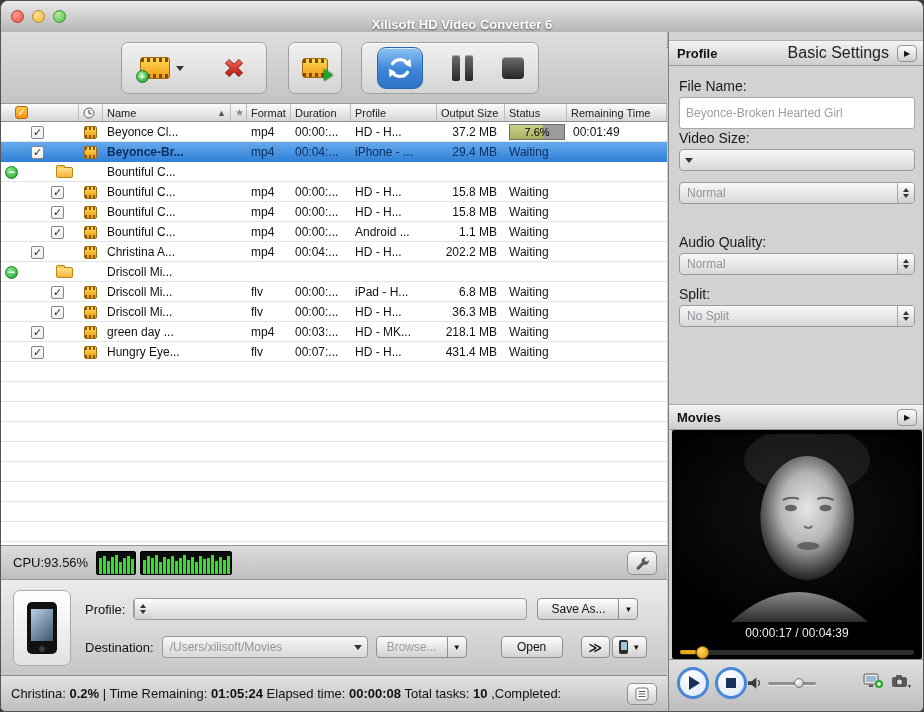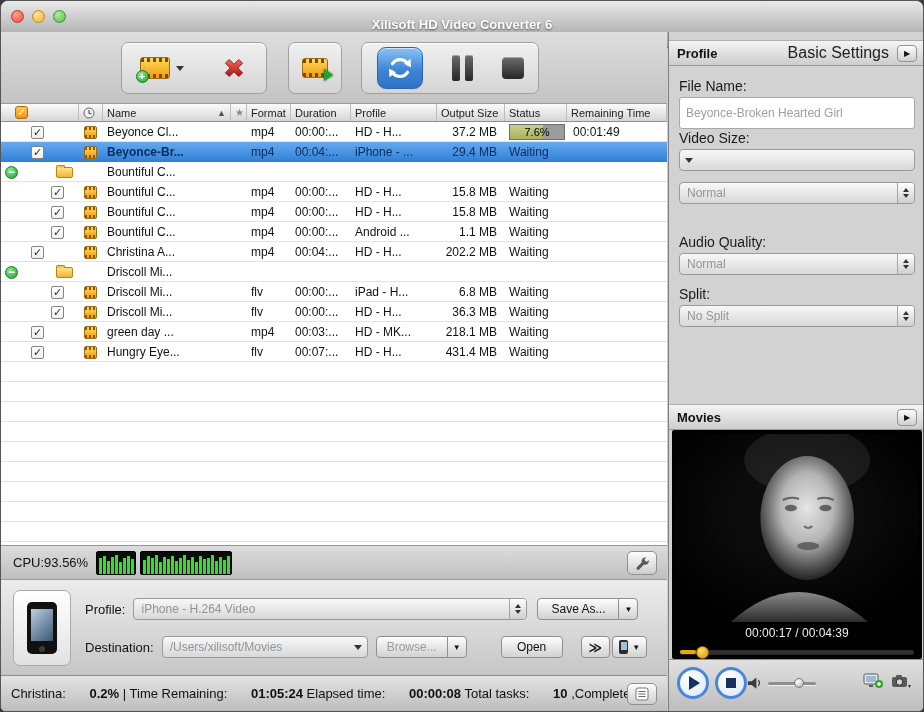--- a/index.html
+++ b/index.html
@@ -133,21 +133,21 @@
   .btn.gray { color:#9a9a9a; }
   .ffbtn { font-size:13px; font-weight:bold; padding:0 7px; }
   .minidev { width:9px; height:14px; background:#2c2c2c; border-radius:2px; position:relative; margin-right:4px; }
   .minidev::before { content:''; position:absolute; left:1.5px; top:2px; width:6px; height:8px; background:#9fc3dd; }
 
   
   .statusbar { position:absolute; left:0; top:643px; width:100%; bottom:0;
                background:linear-gradient(#e3e3e3,#bdbdbd); border-top:1px solid #8d8d8d;
                display:flex; align-items:center; padding:0 10px; font-size:13px; color:#111; }
   .statusbar .txt { flex:1; white-space:nowrap; overflow:hidden; }
-  .statusbar .b { font-weight:bold;margin-left:20px; }
+  .statusbar .b { font-weight:bold; }
   .logbtn { width:30px; height:22px; border:1px solid #8f8f8f; border-radius:5px;
             background:linear-gradient(#fdfdfd,#cdcdcd); display:flex; align-items:center; justify-content:center; }
 
   
   .phdr { position:absolute; left:0; width:100%; height:26px;
           background:linear-gradient(#f4f4f4,#cdcdcd); border-top:1px solid #aeaeae; border-bottom:1px solid #9b9b9b;
           display:flex; align-items:center; padding:0 8px; }
   .phdr .ttl { font-size:13px; font-weight:bold; color:#111; }
   .phdr .sub { margin-left:auto; font-size:16px; color:#222; margin-right:8px; }
   .disc { width:20px; height:17px; border:1px solid #939393; border-radius:4px;
@@ -530,21 +530,20 @@
       </div>
     </div>
 
     <div class="output">
       <div class="devbox">
         <span class="phone"></span>
       </div>
       <div class="outrow r1">
         <span class="olabel">Profile:</span>
         <div class="combo" style="width:394px;">
-          <span class="val">iPhone - H.264 Video</span>
           <span class="step">
               <span class="tri-up"></span>
               <span class="tri-dn"></span>
             </span>
         </div>
         <button class="btn seg" style="margin-left:10px;width:82px;">Save As...</button>
         <button class="btn arrowseg">
             <span>▼</span>
           </button>
       </div>

